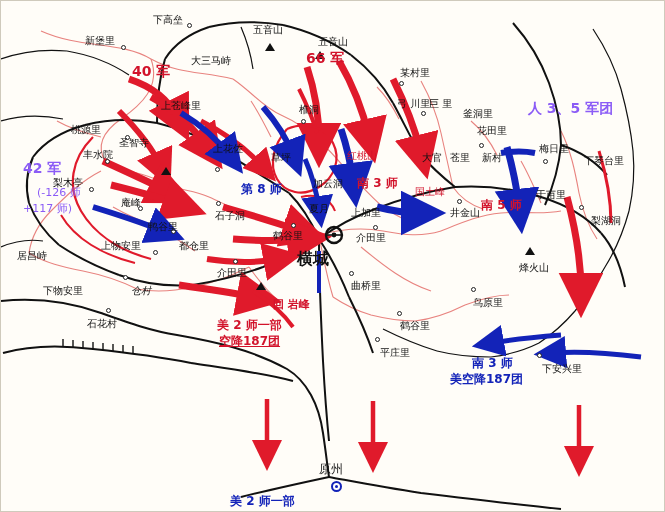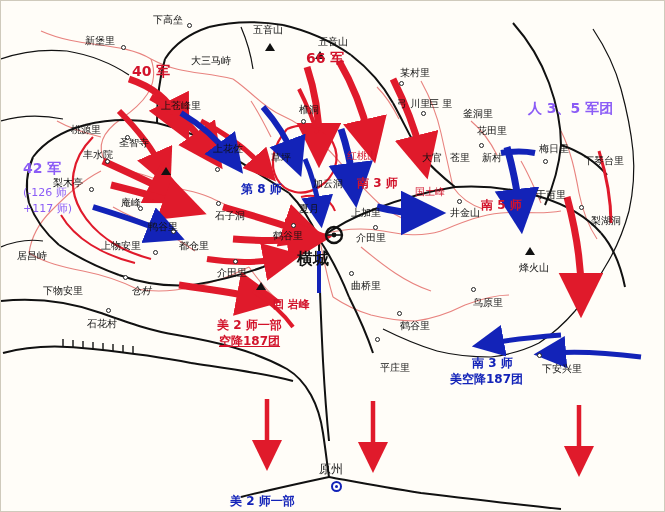--- a/index.html
+++ b/index.html
@@ -272,54 +272,54 @@
   <div class="lbl place" style="left:421px;top:152px;">大官</div>
   <div class="lbl place" style="left:449px;top:152px;">苍里</div>
   <div class="lbl place" style="left:481px;top:152px;">新村</div>
   <div class="lbl place" style="left:583px;top:155px;">下琴台里</div>
   <div class="lbl place" style="left:52px;top:177px;">梨木亭</div>
   <div class="lbl place" style="left:312px;top:178px;">加云洞</div>
   <div class="lbl place" style="left:414px;top:186px;color:#d2122a;">国土峰</div>
   <div class="lbl place" style="left:535px;top:189px;">于亩里</div>
   <div class="lbl place" style="left:120px;top:197px;">庵峰</div>
   <div class="lbl place" style="left:214px;top:210px;">石子洞</div>
-  <div class="lbl place" style="left:298px;top:203px;">夏月</div>
+  <div class="lbl place" style="left:308px;top:203px;">夏月</div>
   <div class="lbl place" style="left:350px;top:207px;">上加里</div>
   <div class="lbl place" style="left:449px;top:207px;">井金山</div>
   <div class="lbl place" style="left:590px;top:215px;">梨湖洞</div>
   <div class="lbl place" style="left:147px;top:221px;">鸭谷里</div>
   <div class="lbl place" style="left:272px;top:230px;">鹤谷里</div>
   <div class="lbl place" style="left:355px;top:232px;">介田里</div>
   <div class="lbl place" style="left:100px;top:240px;">上物安里</div>
   <div class="lbl place" style="left:178px;top:240px;">都仓里</div>
   <div class="lbl place" style="left:16px;top:250px;">居昌峙</div>
   <div class="lbl place" style="left:296px;top:250px;font-size:16px;font-weight:bold;">横城</div>
   <div class="lbl place" style="left:518px;top:262px;">烽火山</div>
   <div class="lbl place" style="left:216px;top:267px;">介田里</div>
   <div class="lbl place" style="left:42px;top:285px;">下物安里</div>
   <div class="lbl place" style="left:130px;top:285px;font-style:italic;">仓村</div>
   <div class="lbl place" style="left:350px;top:280px;">曲桥里</div>
   <div class="lbl place" style="left:472px;top:297px;">鸟原里</div>
   <div class="lbl place" style="left:86px;top:318px;">石花村</div>
   <div class="lbl place" style="left:399px;top:320px;">鹤谷里</div>
-  <div class="lbl place" style="left:379px;top:347px;margin-top:15px;">平庄里</div>
+  <div class="lbl place" style="left:379px;top:347px;">平庄里</div>
   <div class="lbl place" style="left:541px;top:363px;">下安兴里</div>
   <div class="lbl place" style="left:318px;top:462px;font-size:12px;">原州</div>
 
   <div class="lbl unit-red big" style="left:131px;top:63px;">40 军</div>
   <div class="lbl unit-red big" style="left:305px;top:50px;">66 军</div>
   <div class="lbl unit-red med" style="left:356px;top:176px;">南 3 师</div>
   <div class="lbl unit-red med" style="left:480px;top:198px;">南 5 师</div>
   <div class="lbl unit-red med" style="left:216px;top:318px;">美 2 师一部</div>
   <div class="lbl unit-red med" style="left:218px;top:334px;text-decoration:underline;">空降187团</div>
   <div class="lbl unit-red sm" style="left:272px;top:298px;">回 岩峰</div>
 
   <div class="lbl unit-blue med" style="left:240px;top:182px;">第 8 师</div>
   <div class="lbl unit-blue med" style="left:471px;top:356px;">南 3 师</div>
   <div class="lbl unit-blue med" style="left:449px;top:372px;">美空降187团</div>
   <div class="lbl unit-blue med" style="left:229px;top:494px;">美 2 师一部</div>
 
   <div class="lbl unit-black big" style="left:22px;top:160px;">42 军</div>
-  <div class="lbl unit-black sm" style="left:22px;top:186px;font-weight:normal;">(-126 师</div>
+  <div class="lbl unit-black sm" style="left:36px;top:186px;font-weight:normal;">(-126 师</div>
   <div class="lbl unit-black sm" style="left:22px;top:202px;font-weight:normal;">+117 师)</div>
   <div class="lbl unit-black big" style="left:527px;top:100px;">人 3、5 军团</div>
 
 </div>
 
 </body></html>

